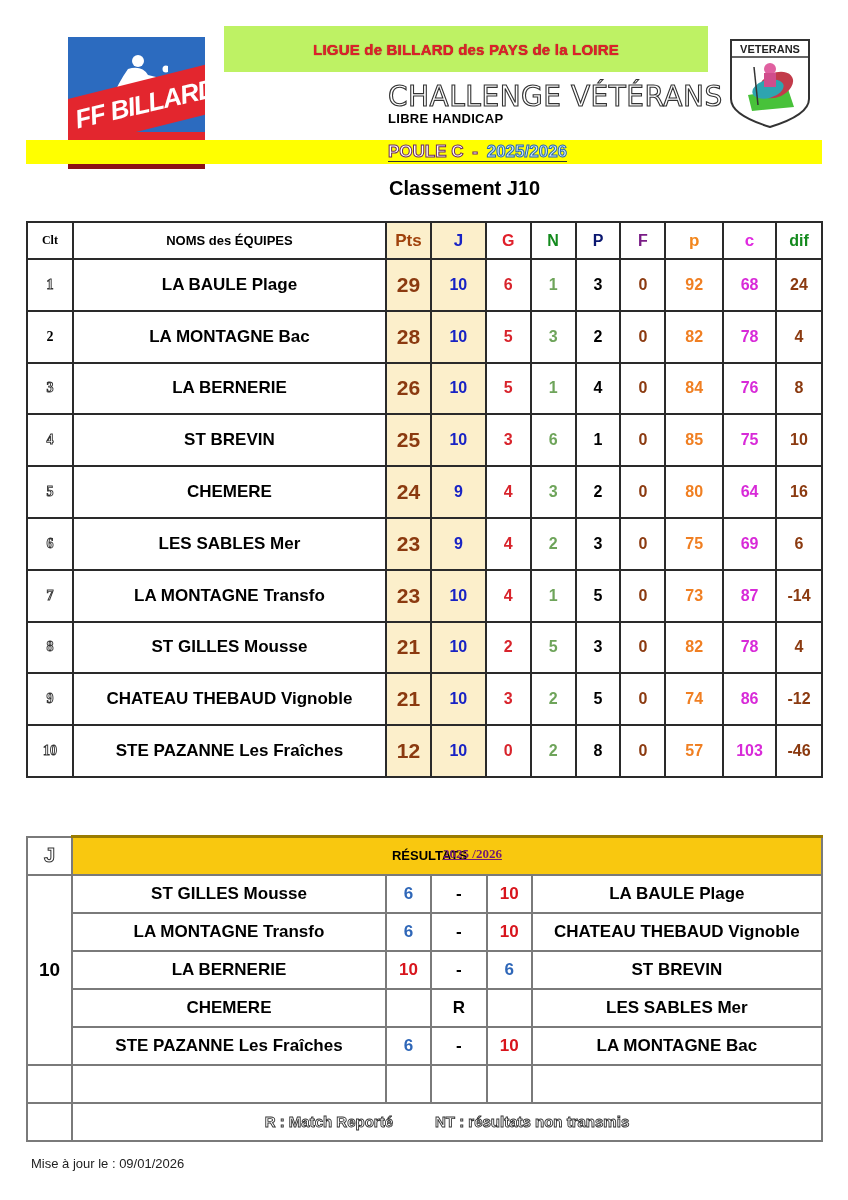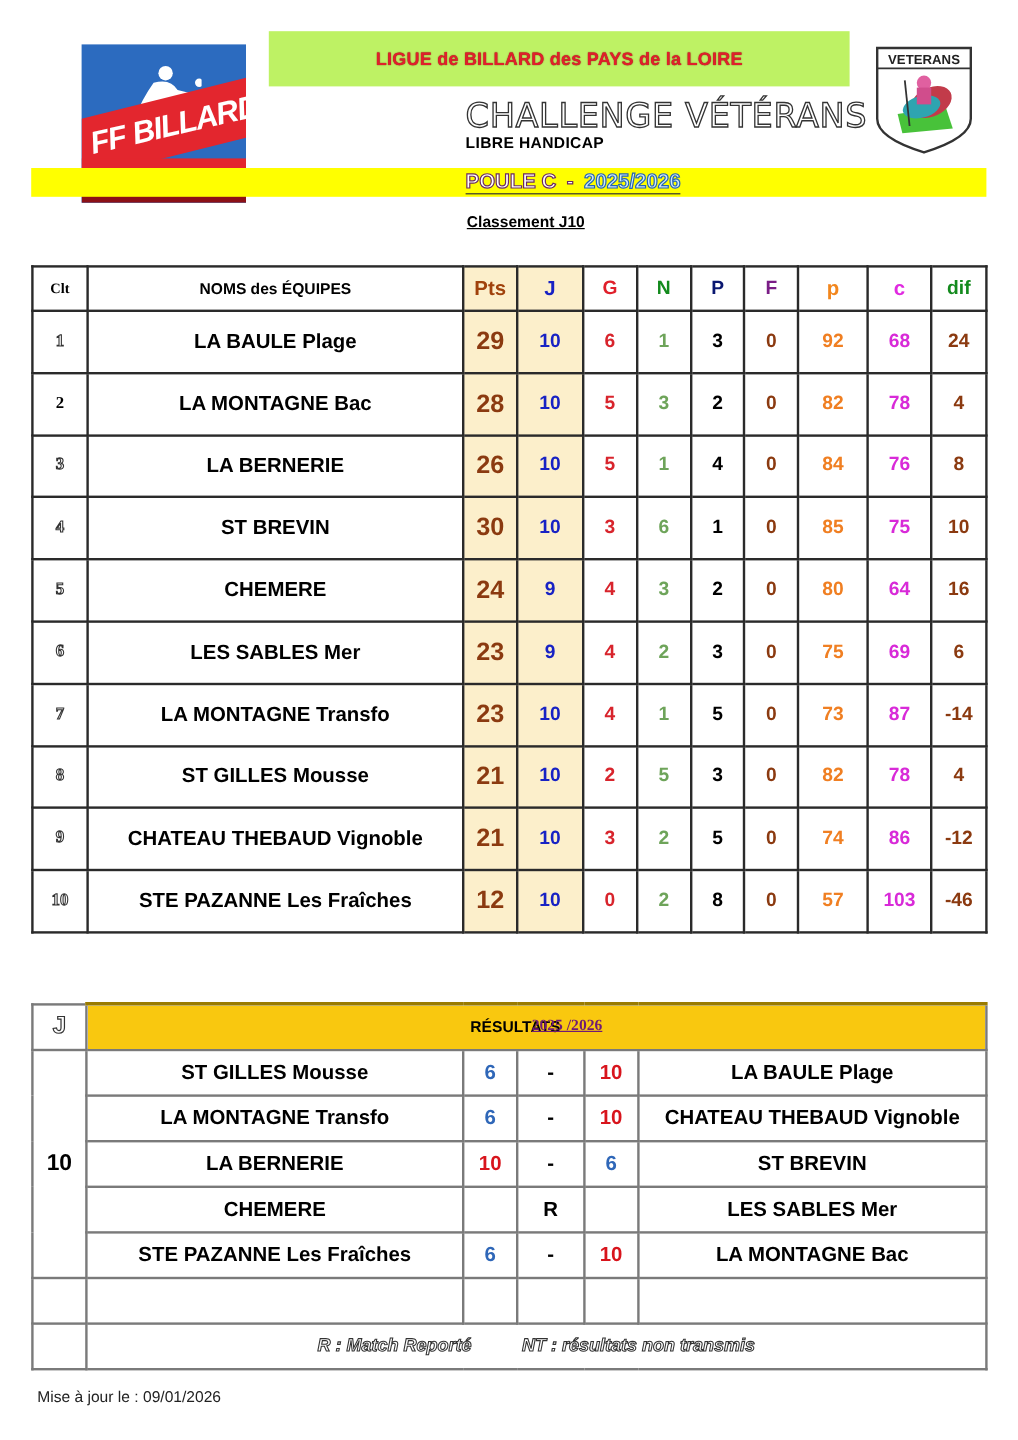--- a/index.html
+++ b/index.html
@@ -21,21 +21,21 @@
   .subtitle { position: absolute; left: 388px; top: 111px; font-size: 13px; font-weight: bold; letter-spacing: 0.3px; }
 
   .veterans-logo { position: absolute; left: 728px; top: 37px; width: 84px; height: 92px; }
 
   .yellow-strip { position: absolute; left: 26px; top: 140px; width: 796px; height: 24px; background: #ffff00; }
   .poule { position: absolute; left: 388px; top: 142px; font-size: 17px; font-weight: bold; white-space: nowrap; border-bottom: 1.5px solid #333; line-height: 19px; }
   .poule .p1 { color: #fff; -webkit-text-stroke: 1px #6b2a60; }
   .poule .p2 { color: #fff; -webkit-text-stroke: 1px #6b2a60; margin: 0 4px; }
   .poule .p3 { color: #cfe9fb; -webkit-text-stroke: 1px #2565b1; }
 
-  .page-title { position: absolute; left: 389px; top: 177px; font-size: 13px; font-weight: bold; text-decoration: underline; }
+  .page-title { position: absolute; left: 389px; top: 177px; font-size: 20px; font-weight: bold; }
 
   
   table { border-collapse: collapse; }
   .standings { position: absolute; left: 26px; top: 221px; width: 797px; }
   .standings th, .standings td { border: 2px solid #2a2a2a; text-align: center; font-weight: bold; }
   .standings th { height: 37px; font-size: 13px; }
   .standings td { height: 51.8px; font-size: 16px; }
   .standings .col-clt { width: 46px; font-family: Liberation Serif, serif; }
   .standings .col-name { width: 314px; }
   .standings .col-pts { width: 45px; background: #fcefcb; }
@@ -79,21 +79,21 @@
   .results td.match { height: 38px; font-size: 17px; }
   .results .col-home { width: 315px; }
   .results .col-s1 { width: 45px; }
   .results .col-sep { width: 56px; }
   .results .col-s2 { width: 45px; }
   .results .col-away { width: 291px; }
   .results .round { font-size: 19px; }
   .results .blue { color: #2f67b8; }
   .results .red { color: #d8141c; }
   .results .empty-row td { height: 38px; }
-  .results .legend-row td { height: 38px; font-style: italic; }
+  .results .legend-row td { height: 38px; }
   .legend { color: #fff; -webkit-text-stroke: 0.9px #333; font-size: 15px; font-weight: bold; }
   .legend span + span { margin-left: 42px; }
 
   .updated { position: absolute; left: 31px; top: 1156px; font-size: 13px; color: #222; }
 </style>
 </head>
 <body>
 
 <div class="logo-ff">
   <svg class="player" viewBox="0 0 70 50">
@@ -188,21 +188,21 @@
     <td class="col-n v-n">1</td>
     <td class="col-p v-p">4</td>
     <td class="col-f v-f">0</td>
     <td class="col-pp v-pp">84</td>
     <td class="col-c v-c">76</td>
     <td class="col-dif v-dif">8</td>
   </tr>
       <tr>
     <td class="col-clt rank">4</td>
     <td class="col-name team">ST BREVIN</td>
-    <td class="col-pts v-pts">30</td>
+    <td class="col-pts v-pts">25</td>
     <td class="col-j v-j">10</td>
     <td class="col-g v-g">3</td>
     <td class="col-n v-n">6</td>
     <td class="col-p v-p">1</td>
     <td class="col-f v-f">0</td>
     <td class="col-pp v-pp">85</td>
     <td class="col-c v-c">75</td>
     <td class="col-dif v-dif">10</td>
   </tr>
       <tr>

